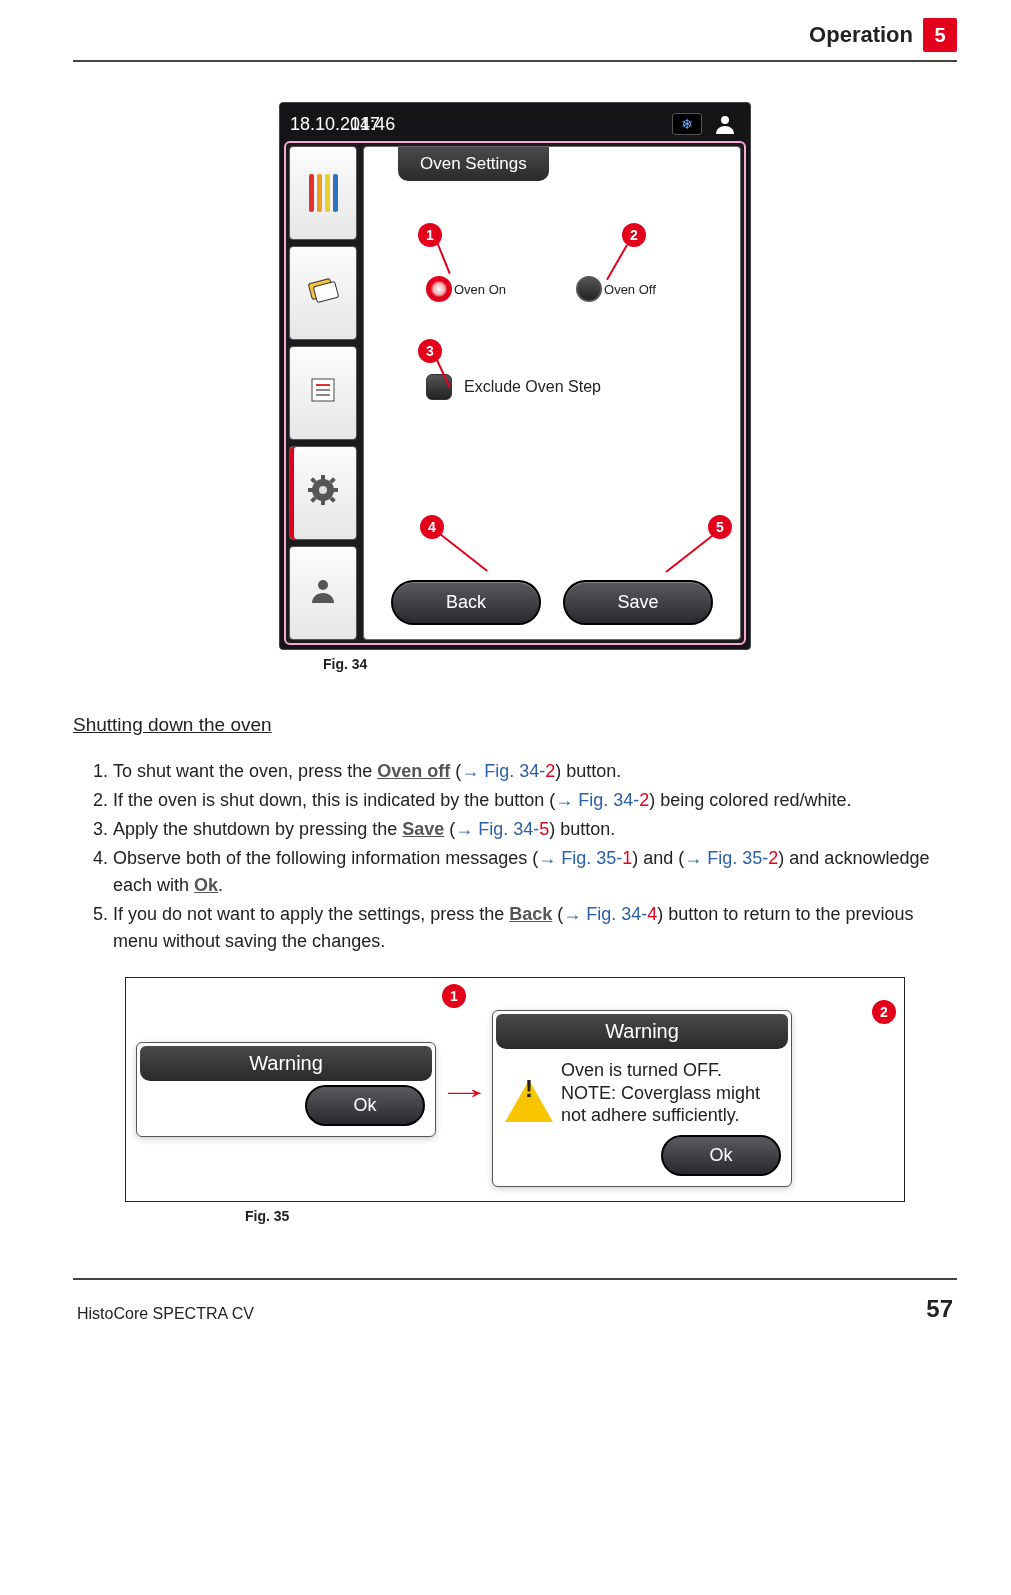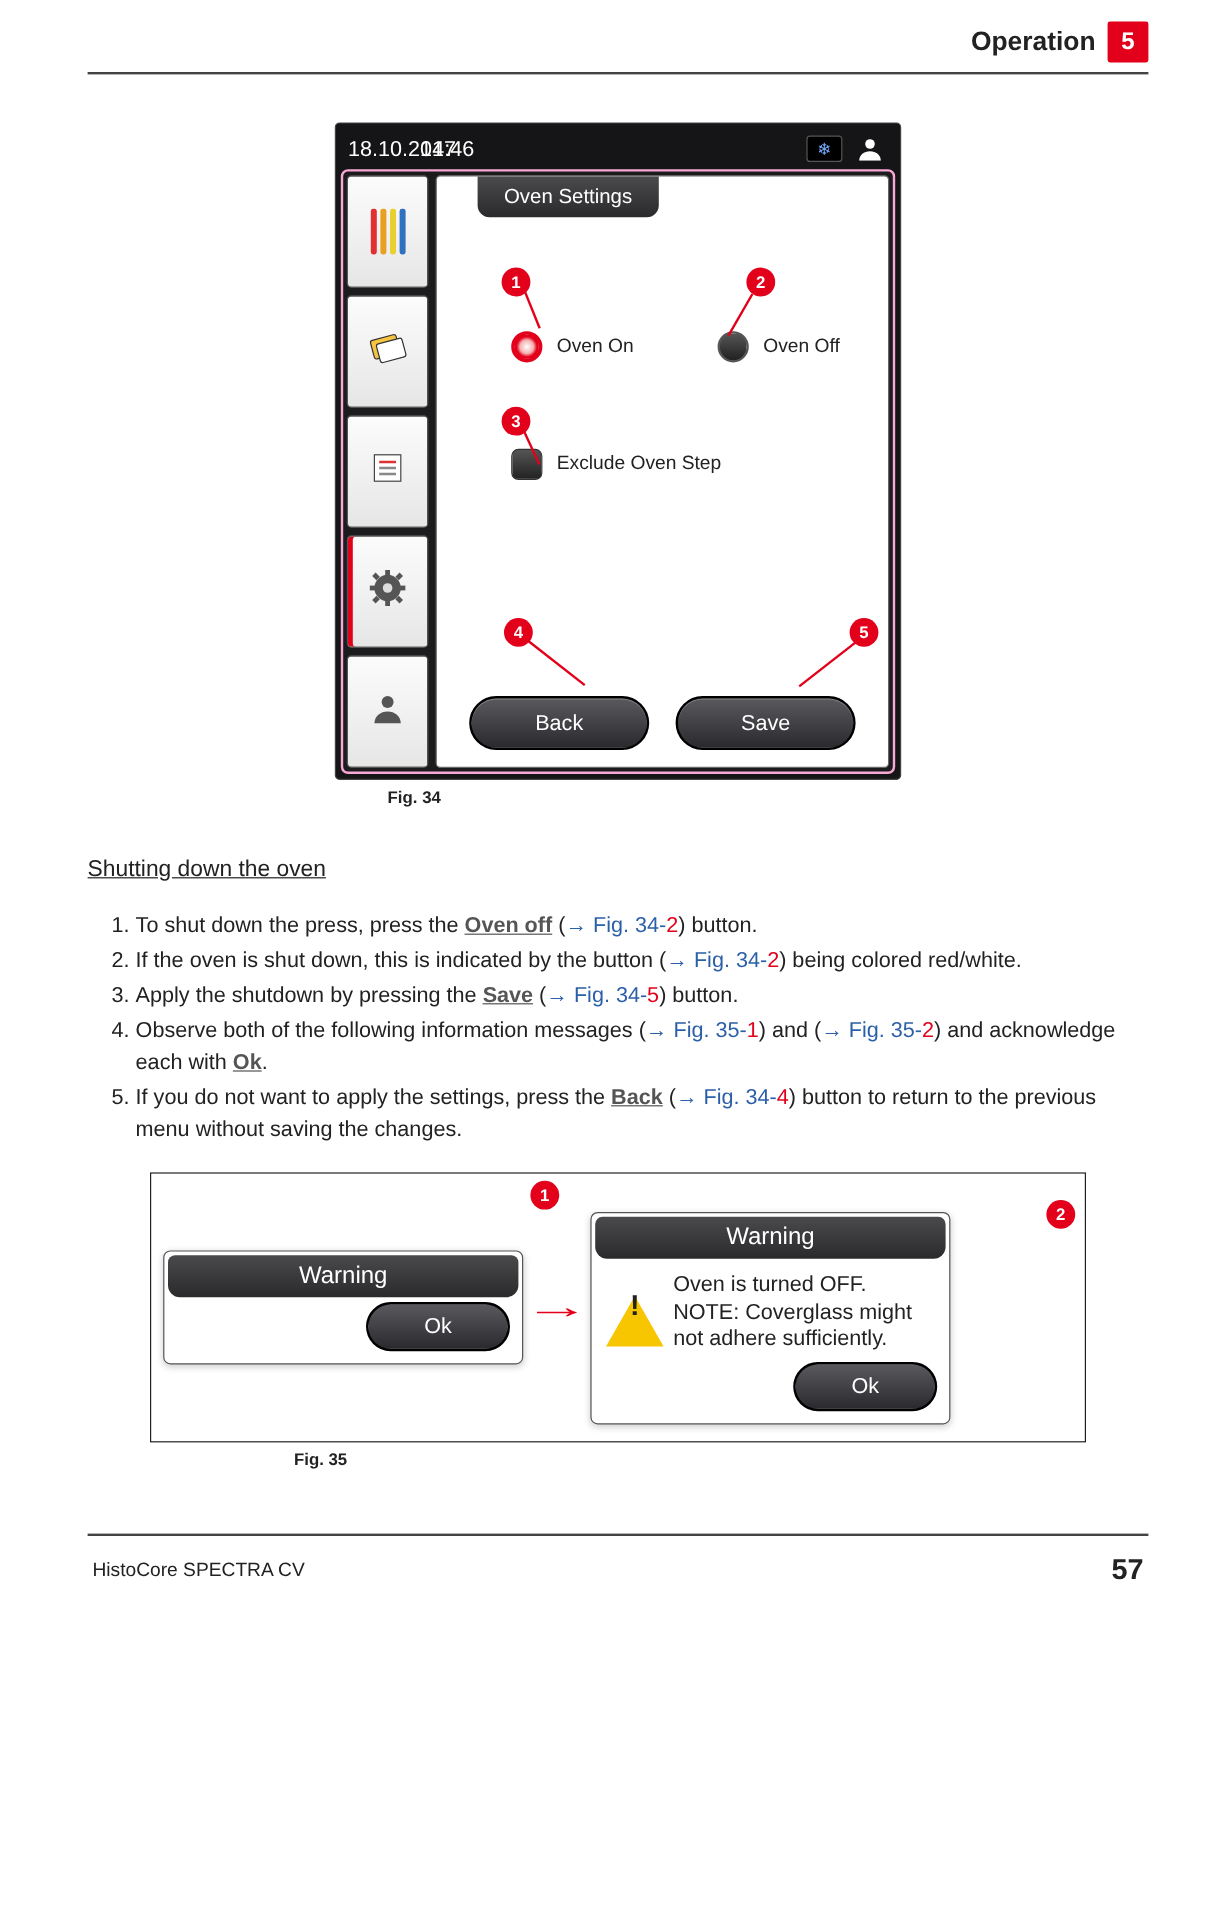--- a/index.html
+++ b/index.html
@@ -122,21 +122,21 @@
     padding:7px 22px;
     border-radius: 0 0 10px 10px;
     margin-left: 20px;
   }
   .radio-row {
     display:flex;
     gap: 70px;
     align-items: center;
     margin: 95px 0 0 48px;
   }
-  .radio-group { display:flex; align-items:center; gap:12px; font-size:16px; }
+  .radio-group { display:flex; align-items:center; gap:2px; font-size:13px; }
   .radio-dot {
     width:26px; height:26px; border-radius:50%; border:2px solid #555; background:linear-gradient(#555,#222);
     position:relative;
   }
   .radio-dot.on { border:3px solid #e2001a; background: radial-gradient(#fff,#f5b0b0 40%,#e2001a 60%); }
   .check-row {
     display:flex; align-items:center; gap:12px; margin: 72px 0 0 48px;
   }
   .checkbox {
     width:26px; height:26px; border-radius:6px; background:linear-gradient(#555,#222); border:1px solid #333;
@@ -220,21 +220,21 @@
     width:120px; padding:8px 0; text-align:center; color:#fff; font-size:18px;
     border-radius:22px;
     background: linear-gradient(#5a5a5e,#2a2a2e); border:2px solid #000;
   }
   .arrow-between {
     color:#e2001a; font-size:28px; align-self:center; transform:scaleX(2);
   }
   
   .footer-hr { border:none; border-top:2px solid #444; margin: 54px 0 8px 0;}
   .footer {
-    display:flex; justify-content:space-between; align-items:center;
+    display:flex; justify-content:space-between; align-items:flex-end;
     padding: 0 4px 16px 4px;
     margin-top: 15px;
   }
   .footer-left { font-size:16px; color:#222;}
   .footer-right { font-size:24px; font-weight:800; color:#222;}
 </style>
 </head>
 <body>
 
 <div class="page">
@@ -358,21 +358,21 @@
         </div>
       </div>
     </div>
   </div>
   <div class="fig-caption">Fig. 34</div>
 
   <div class="section-head">Shutting down the oven</div>
 
   <ol class="steps">
     <li>
-      <span>To shut down the press, press the </span><span class="u">Oven off</span><span> (</span><span class="figref-blue">→ Fig. 34-</span><span class="figref-red">2</span><span>) button.</span>
+      <span>To shut want the oven, press the </span><span class="u">Oven off</span><span> (</span><span class="figref-blue">→ Fig. 34-</span><span class="figref-red">2</span><span>) button.</span>
     </li>
     <li>
       <span>If the oven is shut down, this is indicated by the button (</span><span class="figref-blue">→ Fig. 34-</span><span class="figref-red">2</span><span>) being colored red/white.</span>
     </li>
     <li>
       <span>Apply the shutdown by pressing the </span><span class="u">Save</span><span> (</span><span class="figref-blue">→ Fig. 34-</span><span class="figref-red">5</span><span>) button.</span>
     </li>
     <li>
       <span>Observe both of the following information messages (</span><span class="figref-blue">→ Fig. 35-</span><span class="figref-red">1</span><span>) and (</span><span class="figref-blue">→ Fig. 35-</span><span class="figref-red">2</span><span>) and acknowledge each with </span><span class="u">Ok</span><span>.</span>
     </li>

